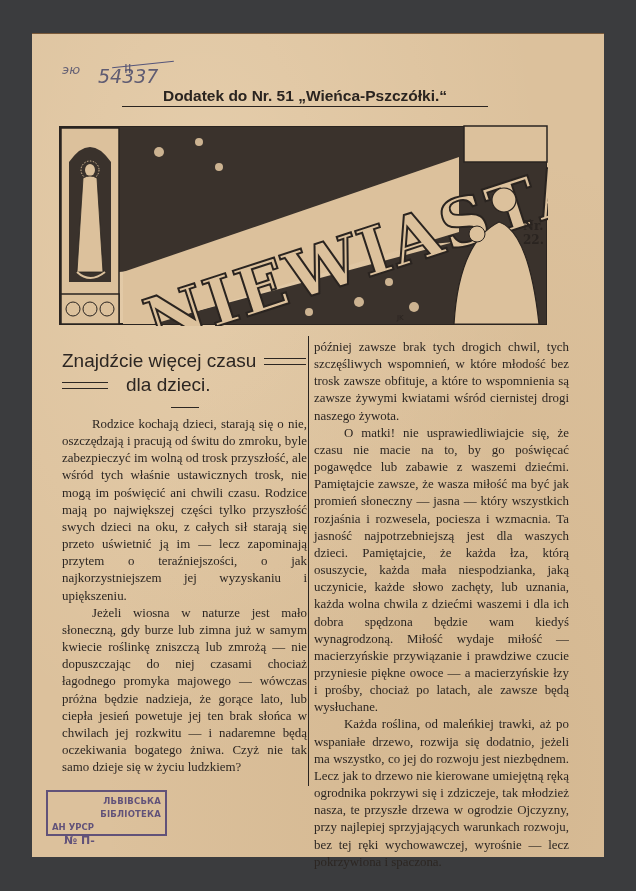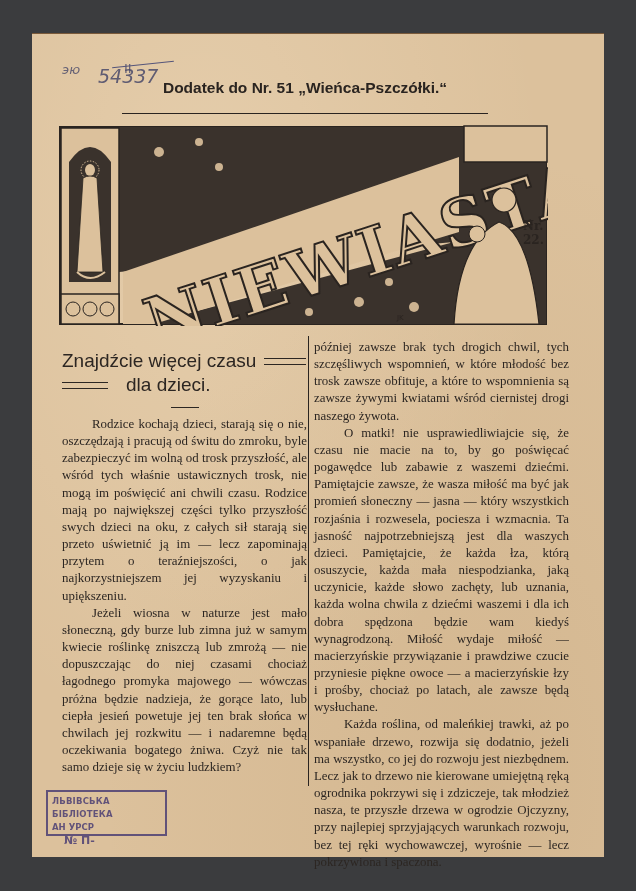--- a/index.html
+++ b/index.html
@@ -5,36 +5,36 @@
   html,body{margin:0;padding:0;}
   body{width:636px;height:891px;background:#3b3c3e;position:relative;overflow:hidden;font-family:"Liberation Serif","DejaVu Serif",serif;}
   .page{position:absolute;left:32px;top:33px;width:572px;height:823px;background:#dcc19c;
         background-image:radial-gradient(ellipse at 30% 20%,rgba(255,240,215,0.25),transparent 60%),radial-gradient(ellipse at 80% 90%,rgba(150,110,60,0.12),transparent 60%);
         border-top:1px solid #7a5a3a;}
   .inv{position:absolute;left:30px;top:8px;color:#4a4a6a;font-family:"DejaVu Sans",sans-serif;}
   .inv .a{position:absolute;left:0;top:20px;font-size:13px;font-style:italic;opacity:.8;}
   .inv .b{position:absolute;left:62px;top:2px;font-size:13px;opacity:.8;margin-top:17px;}
   .inv .line{position:absolute;left:50px;top:22px;width:62px;border-top:1.5px solid #55557a;transform:rotate(-6deg);}
   .inv .c{position:absolute;left:36px;top:23px;font-size:19px;font-style:italic;opacity:.85;}
-  .suppl{position:absolute;left:90px;top:45px;width:366px;text-align:center;font-family:"Liberation Sans",sans-serif;font-weight:bold;font-size:15.5px;color:#2a2420;border-bottom:1.5px solid #2a2420;padding-bottom:16px;}
+  .suppl{position:absolute;left:90px;top:53px;width:366px;text-align:center;font-family:"Liberation Sans",sans-serif;font-weight:bold;font-size:15.5px;color:#2a2420;border-bottom:1.5px solid #2a2420;padding-bottom:1px;}
   .mast{position:absolute;left:27px;top:88px;width:489px;height:204px;}
   .mast svg{display:block;}
   .issue{position:absolute;left:464px;top:97px;font-family:"DejaVu Serif",serif;font-weight:bold;font-size:12px;color:#2a2420;}
   .col{position:absolute;top:305px;color:#2c2622;font-size:12.9px;line-height:17.15px;text-align:justify;}
   .col.left{left:30px;width:245px;}
   .col.right{left:282px;width:255px;}
   .divider{position:absolute;left:276px;top:302px;height:450px;border-left:1.5px solid #2a2420;}
   .title{font-family:"Liberation Sans",sans-serif;font-size:19px;line-height:24px;color:#2c2622;text-align:left;margin-top:10px;}
   .title .row{display:flex;align-items:center;}
   .dbl{display:inline-block;height:5px;border-top:1.4px solid #2c2622;border-bottom:1.4px solid #2c2622;}
   .short{width:28px;margin:10px auto 8px auto;border-top:1px solid #2c2622;}
   p{margin:0;text-indent:30px;}
   p.cont{text-indent:0;}
   .stamp{position:absolute;left:14px;top:756px;width:121px;height:46px;border:2.5px solid #4c3f74;color:#4c3f74;font-family:"DejaVu Sans",sans-serif;font-weight:bold;font-size:8.5px;line-height:13px;opacity:.85;padding:3px 4px;box-sizing:border-box;}
-  .stamp .l1{text-align:left;letter-spacing:.2px;}
+  .stamp .l1{text-align:right;letter-spacing:.2px;}
   .stamp .l2{}
   .stamp .l3{padding-left:12px;font-size:11px;}
 </style>
 </head>
 <body>
 
 <div class="page">
 
   <div class="inv">
     <span class="a">эю</span>

